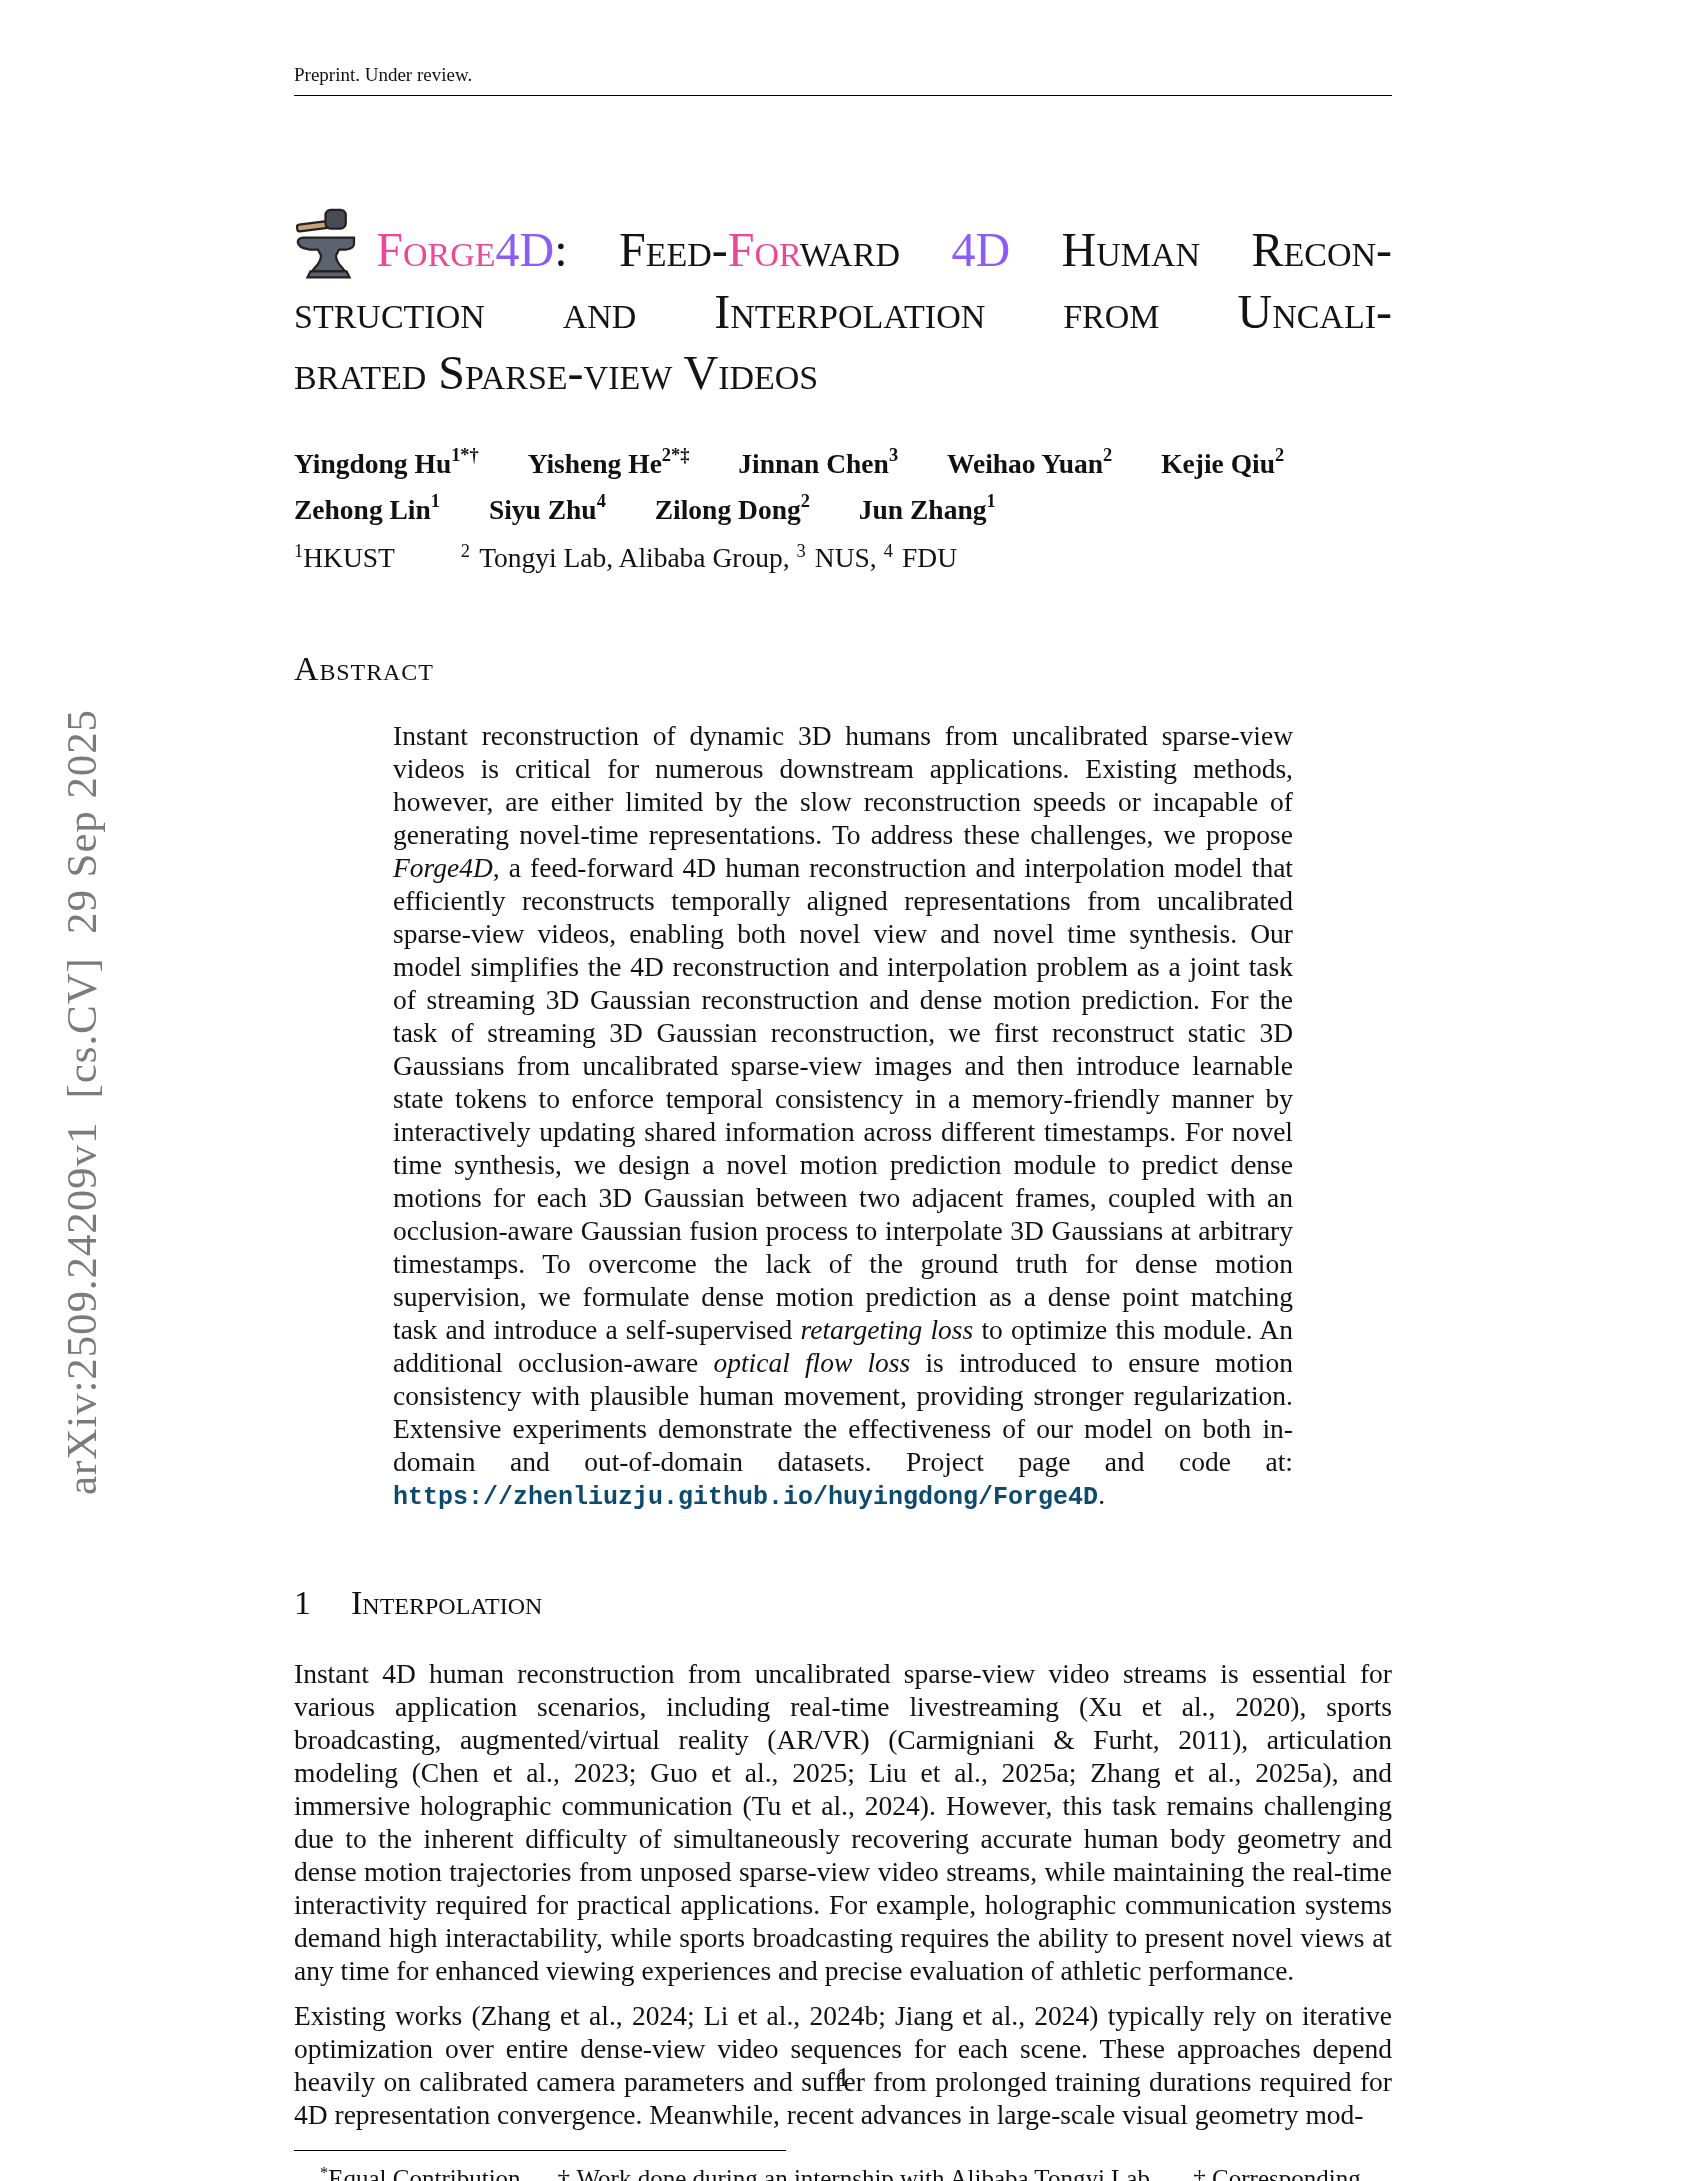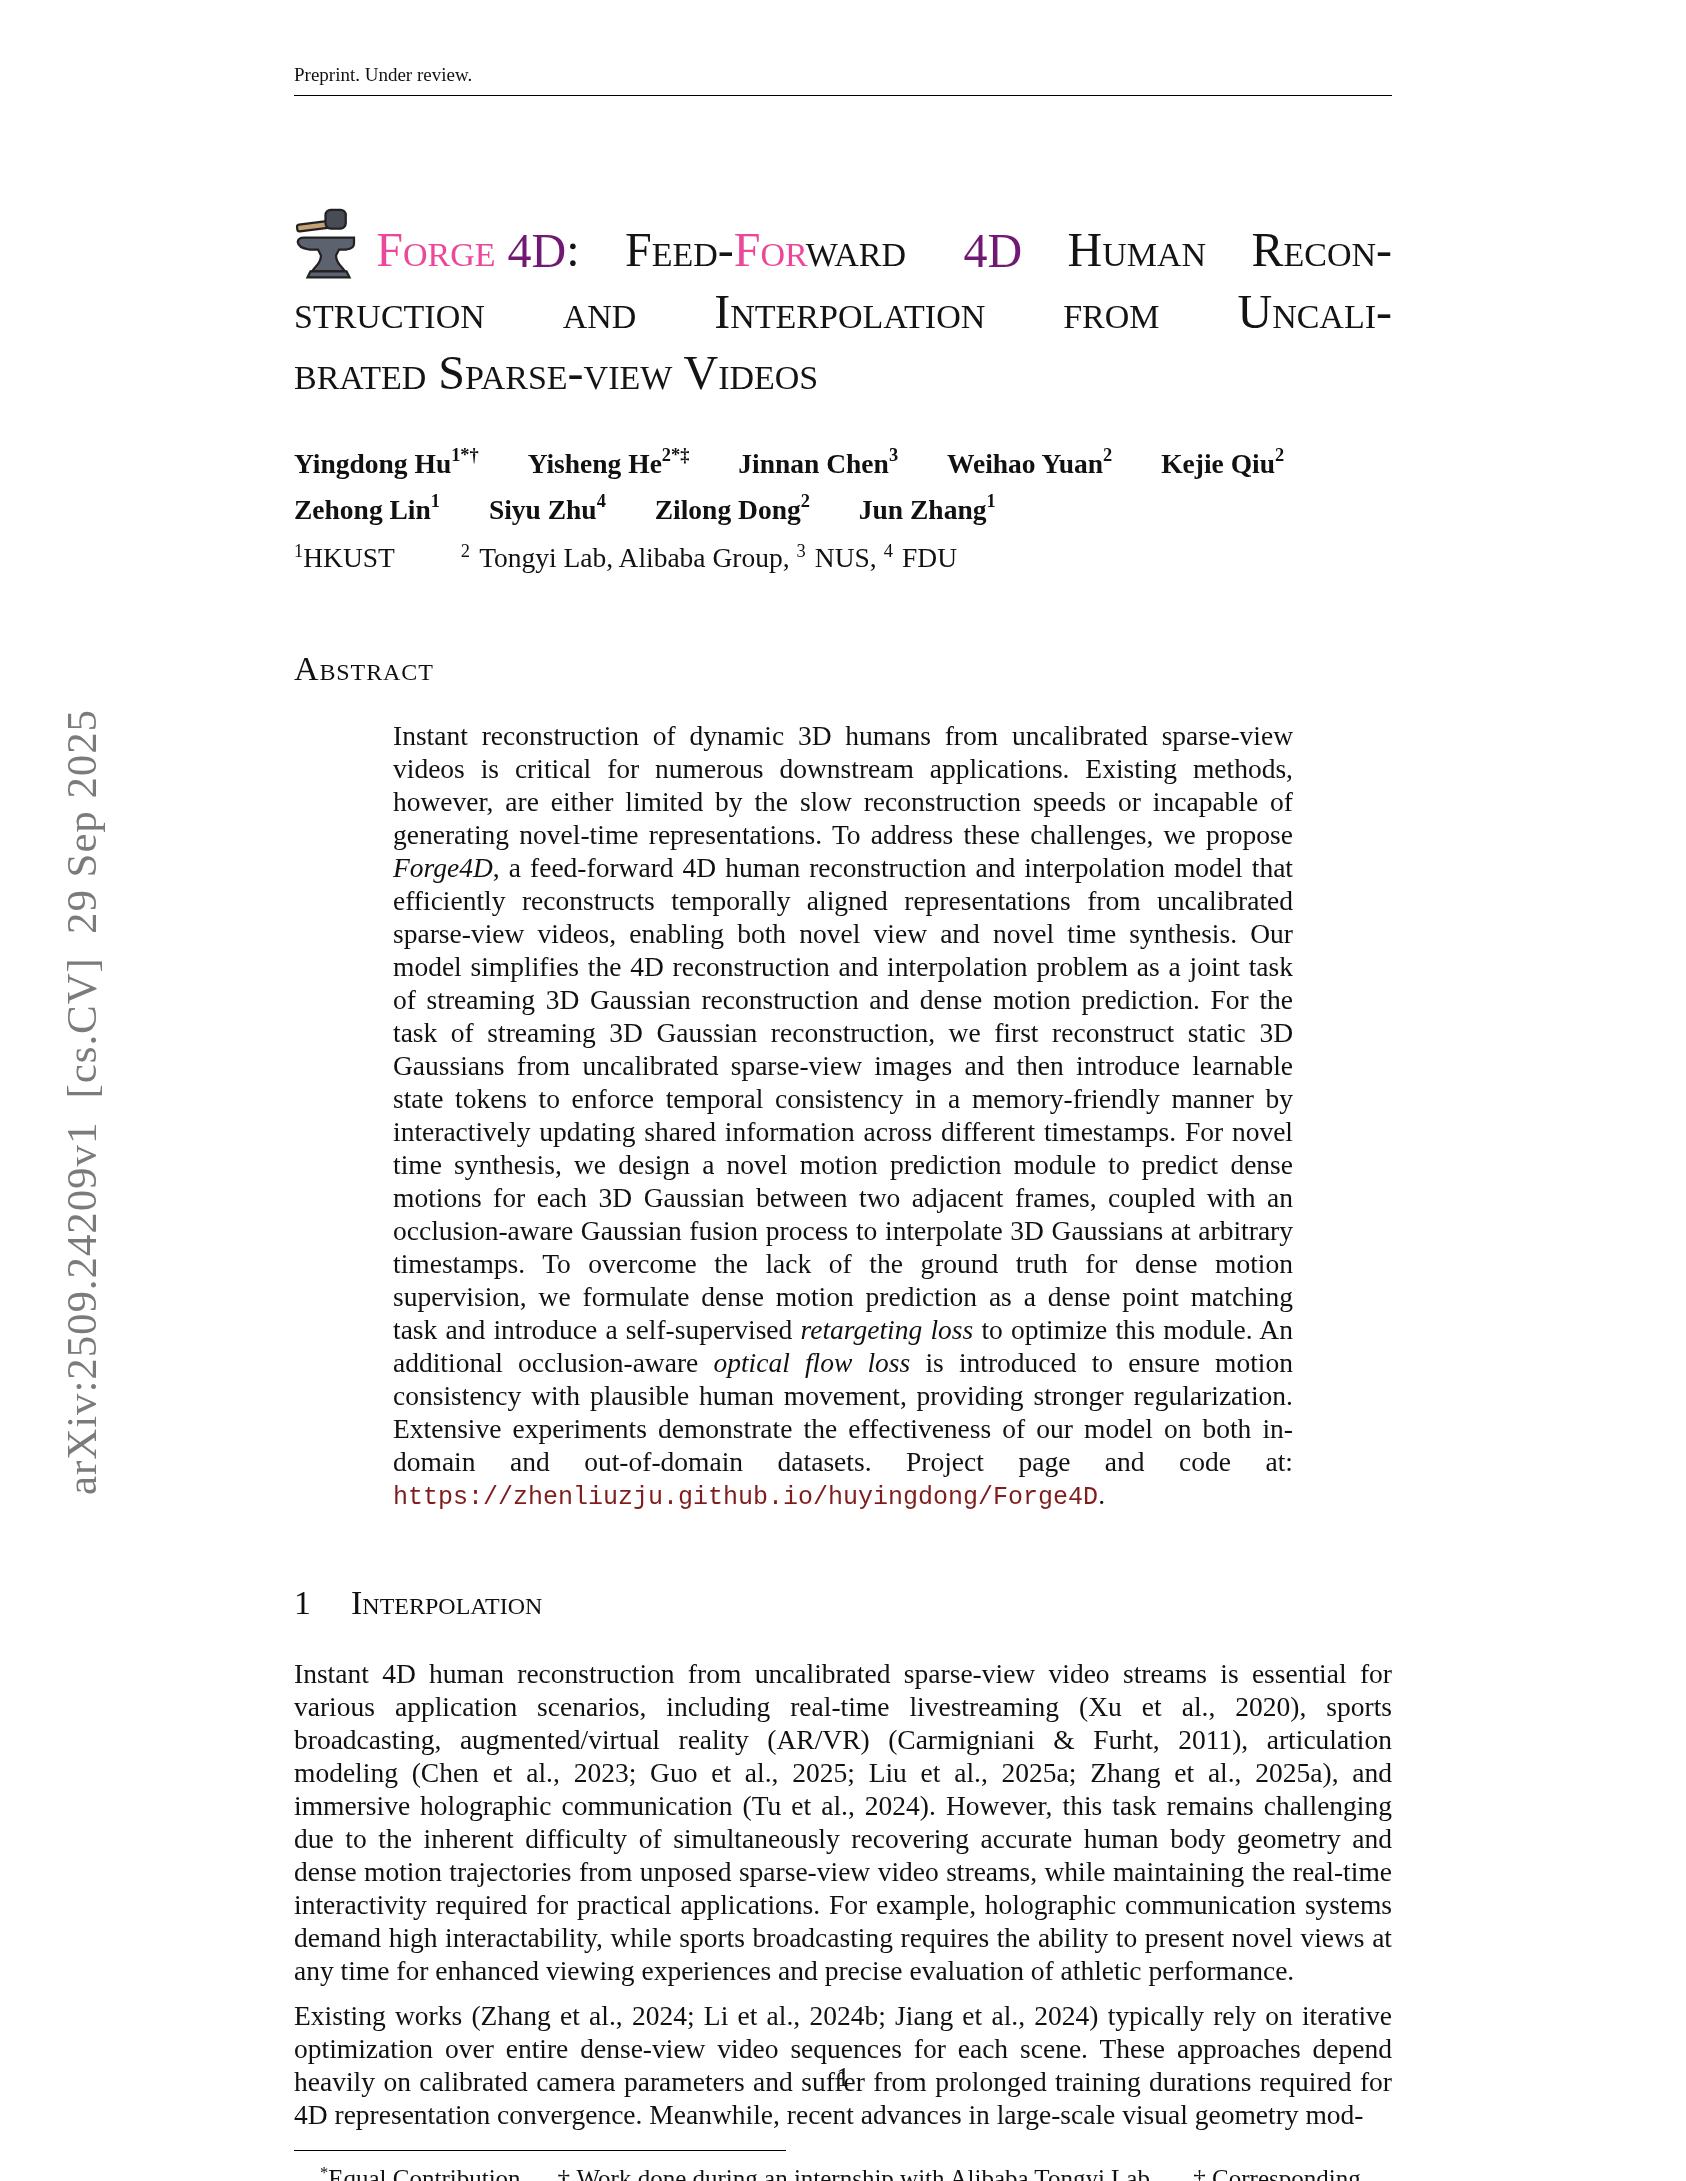--- a/index.html
+++ b/index.html
@@ -32,21 +32,21 @@
   .paper-title {
     margin-top: 110px;
     font-size: 48px;
     line-height: 61px;
     font-variant: small-caps;
     color: #141414;
   }
   .title-line { text-align: justify; text-align-last: justify; }
   .title-line.last { text-align: left; text-align-last: left; }
   .c-plum { color: #ec4899; }
-  .c-pink { color: #701a75; margin-left: 12px; }
+  .c-pink { color: #8b5cf6; }
   .anvil-wrap { display: inline-block; width: 75px; height: 75px; vertical-align: -14.7px; margin-right: 7.3px; }
 
   
   .authors-block { margin-top: 35px; font-size: 27.5px; line-height: 39px; }
   .author { font-weight: bold; margin-right: 42px; white-space: nowrap; }
   sup.auth-sup { font-size: 18.4px; position: relative; top: -1.8px; font-weight: bold; }
   .affiliations-line { margin-top: 3.7px; font-size: 27.5px; }
   .affil sup { font-size: 18.4px; }
   .affil-gap { margin-right: 59px; }
   .affil-sp { margin-left: 9.2px; margin-top: 25px; }
@@ -57,21 +57,21 @@
     font-variant: small-caps;
     font-size: 34px;
     letter-spacing: 0.9px;
   }
   .abstract-text {
     margin: 31px 99px 0 99px;
     font-size: 27.5px;
     line-height: 33px;
     text-align: justify;
   }
-  .mono-url { font-family: "Liberation Mono", monospace; font-size: 25px; text-decoration: none; color: #7f1d1d; }
+  .mono-url { font-family: "Liberation Mono", monospace; font-size: 25px; text-decoration: none; color: #0c4a6e; font-weight: bold; }
 
   
   .section-heading { margin-top: 70px; font-size: 34px; }
   .section-number { margin-right: 40px; }
   .section-name { font-variant: small-caps; }
   .body-paragraph {
     margin: 35px 0 0 0;
     font-size: 27.5px;
     line-height: 33px;
     text-align: justify;

